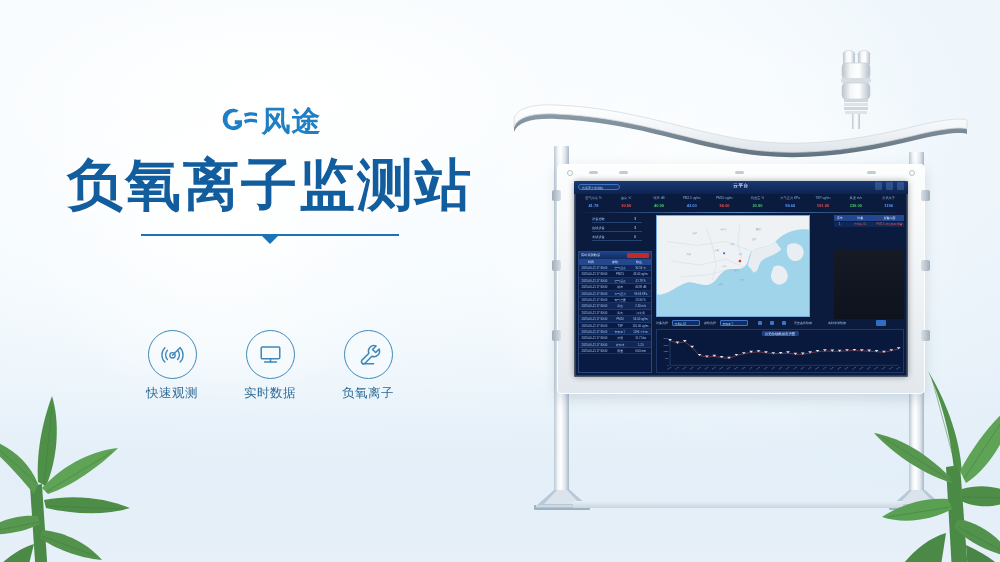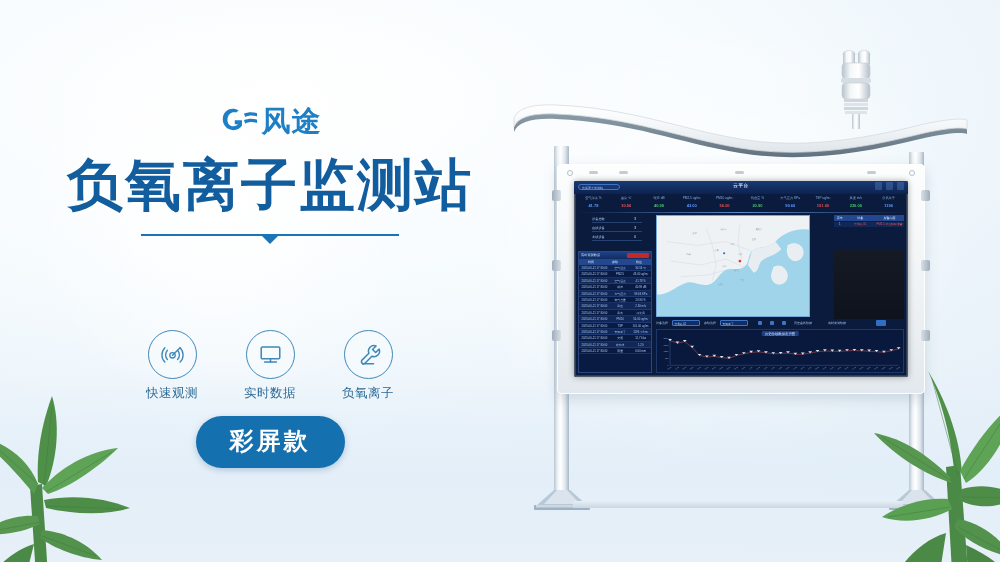--- a/index.html
+++ b/index.html
@@ -339,23 +339,20 @@
           <svg viewBox="0 0 32 32" width="27" height="27" fill="none" stroke="#3f88b8" stroke-width="1.8" stroke-linecap="round" stroke-linejoin="round">
             <path d="M25 6 A6.5 6.5 0 0 0 16.5 14.5 L8 23 A2.6 2.6 0 0 0 11.6 26.6 L20 18 A6.5 6.5 0 0 0 28.6 9.6 L24.5 13.7 L20.8 10 Z"></path>
             <path d="M9 27 L22 27"></path>
           </svg>
         </div>
         <span class="feature-label">负氧离子</span>
       </div>
 
     </div>
 
-    <div class="pill-wrap">
-      <div class="pill">彩屏款</div>
-    </div>
 
   </div>
 
   <div class="kiosk">
 
     <div class="sensor">
       <svg viewBox="0 0 44 82" width="44" height="82">
         <defs>
           <linearGradient id="mg" x1="0" y1="0" x2="1" y2="0">
             <stop offset="0" stop-color="#b9c3cb"></stop>

